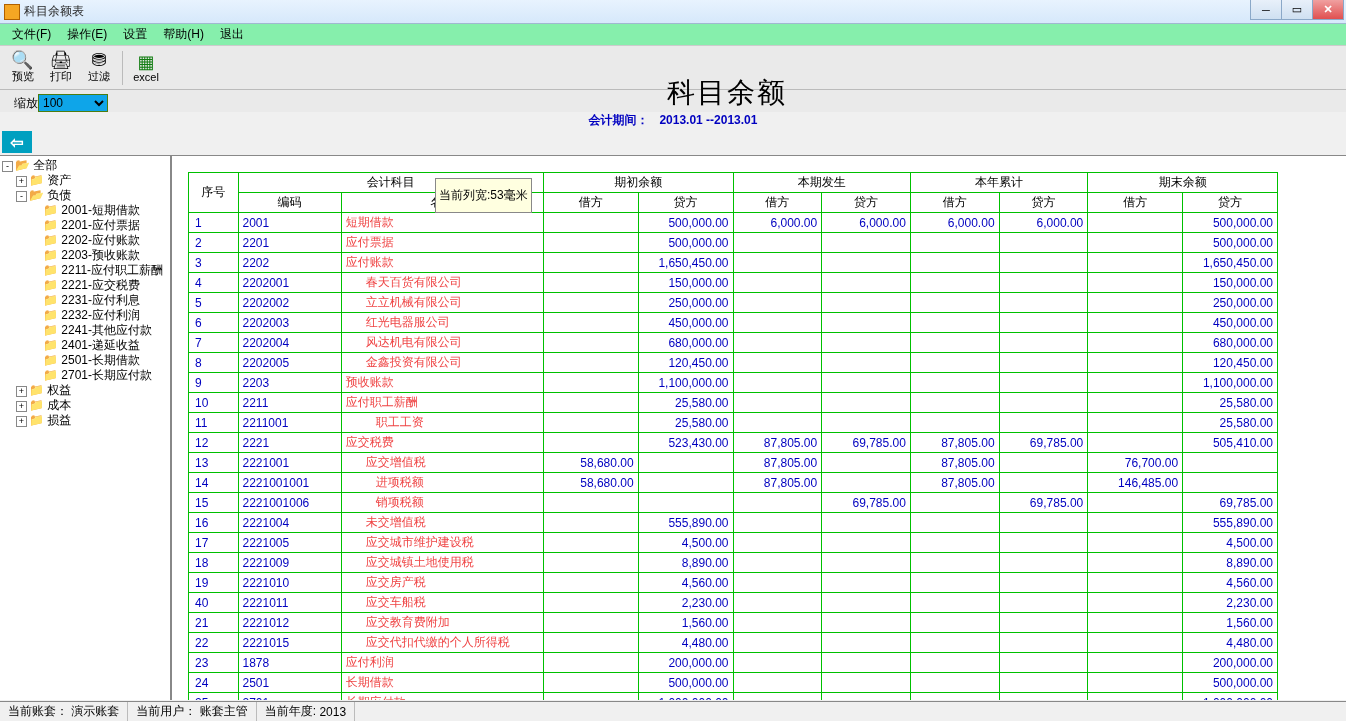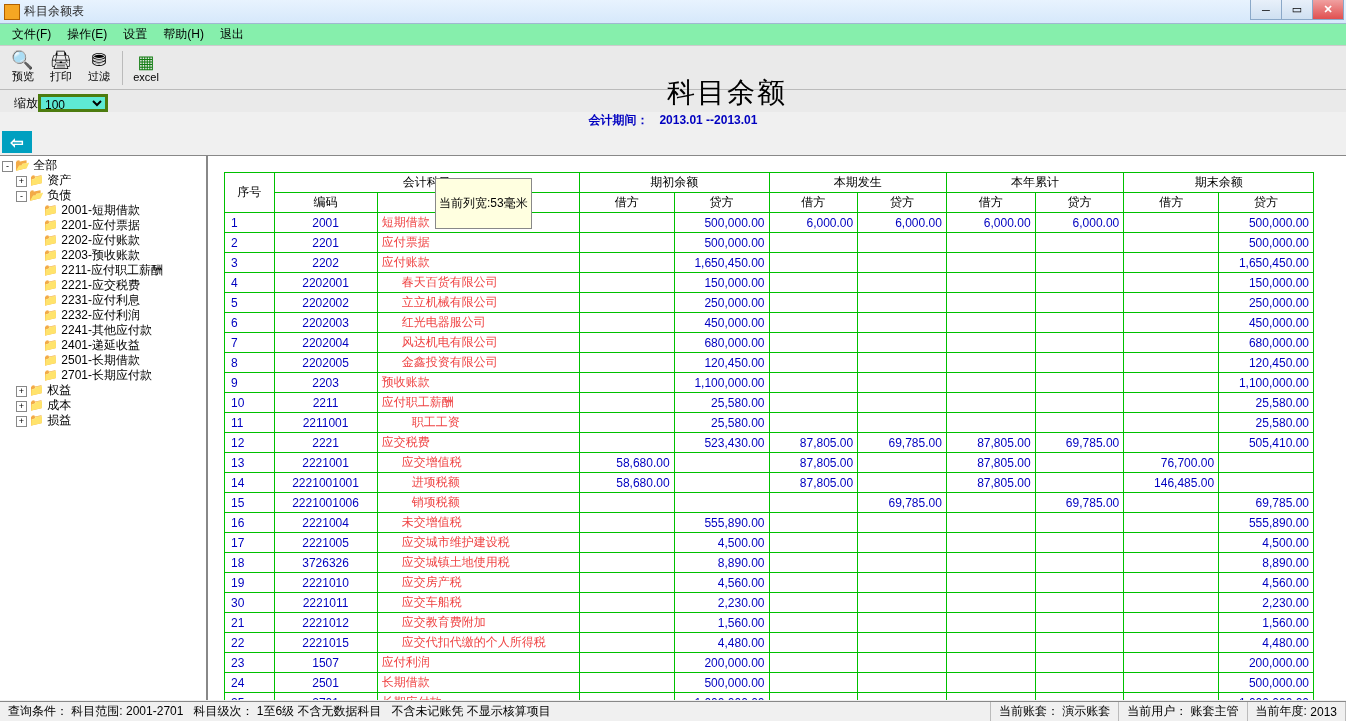--- a/index.html
+++ b/index.html
@@ -14,42 +14,42 @@
 .menubar span{padding:0 8px;cursor:default}
 .toolbar{height:44px;background:#eaeaea;border-bottom:1px solid #bbb;display:flex;align-items:center;padding:0 4px}
 .tbtn{display:flex;flex-direction:column;align-items:center;justify-content:center;width:38px;height:40px;border:1px solid transparent;cursor:pointer}
 .tbtn .glyph{font-size:18px;line-height:1}
 .tbtn .lbl{font-size:11px}
 .sep{width:1px;height:34px;background:#bbb;margin:0 4px}
 .notice-box{margin-left:40px;border:1px solid #888;background:#fff;padding:2px 10px}
 .notice{color:#1010ff;font-size:18px;font-weight:bold;letter-spacing:1px}
 .zoomrow{height:22px;background:#eaeaea;display:flex;align-items:flex-end;padding-left:14px}
 .zoomrow .lbl{}
-.zoomrow select{width:70px;height:18px;border:3px solid #4d7c0f;background:#5eead4}
+.zoomrow select{width:70px;height:18px;border:1px solid #4d7c0f;background:#0ea5e9}
 .titlearea{text-align:center;margin-top:-22px}
 .doctitle{font-size:28px;font-family:Liberation Serif, serif;letter-spacing:2px;display:inline-block}
 .period{color:#0000c0;font-weight:bold;margin-top:4px;font-size:13px}
 .backarrow{width:30px;height:22px;background:#00a0c0;color:#fff;display:flex;align-items:center;justify-content:center;font-size:16px;font-weight:bold;margin:2px}
 .workspace{display:flex;height:545px;border-top:1px solid #888}
-.tree{width:208px;background:#fff;overflow:auto;border-right:2px solid #888;padding:2px}
+.tree{width:172px;background:#fff;overflow:auto;border-right:2px solid #888;padding:2px}
 .tree ul{list-style:none;padding-left:14px}
 .tree>ul{padding-left:0}
 .tree li{white-space:nowrap;line-height:15px;padding:0}
 .tree .folder-icon{color:#daa520}
 .tree .exp{display:inline-block;width:11px;height:11px;border:1px solid #888;line-height:9px;text-align:center;font-size:9px;margin-right:2px;background:#fff}
 .tree .noexp{display:inline-block;width:13px}
 .gridwrap{flex:1;background:#fff;overflow:auto;padding:16px}
 table.grid{border-collapse:collapse;width:1090px}
 table.grid th,table.grid td{border:1px solid #00c000;padding:1px 4px;height:17px;font-size:12px}
 table.grid th{background:#fff;font-weight:normal;text-align:center;color:#000}
 table.grid td{text-align:right;color:#0000c0}
 table.grid td.seq{text-align:left;color:#0000c0;padding-left:6px}
-table.grid td.code{text-align:center;color:#0000c0}
+table.grid td.code{text-align:left;color:#0000c0}
 table.grid td.name{text-align:left;color:#ef4444}
-.colwidth-tip{position:absolute;background:#ffffe0;border:1px solid #888;padding:16px 3px;font-size:12px;color:#000;left:435px;top:178px;z-index:10}
+.colwidth-tip{position:absolute;background:#ffffe0;border:1px solid #888;padding:8px 3px;font-size:12px;color:#000;left:435px;top:178px;z-index:10}
 .statusbar{position:fixed;bottom:0;left:0;right:0;height:20px;background:#f0f0f0;border-top:1px solid #888;display:flex;align-items:center;font-size:12px}
 .statusbar .seg{border-right:1px solid #bbb;padding:0 8px;height:100%;display:flex;align-items:center}
 .statusbar .flex{flex:1}
 </style>
 </head>
 <body>
 
 <div class="titlebar">
   <div class="icon"></div>
   <span class="title">科目余额表</span>
@@ -369,21 +369,21 @@
             <td>4,500.00</td>
             <td></td>
             <td></td>
             <td></td>
             <td></td>
             <td></td>
             <td>4,500.00</td>
           </tr>
           <tr>
             <td class="seq">18</td>
-            <td class="code">3726326</td>
+            <td class="code">2221009</td>
             <td class="name">&nbsp;&nbsp;&nbsp;&nbsp;&nbsp;&nbsp;应交城镇土地使用税</td>
             <td></td>
             <td>8,890.00</td>
             <td></td>
             <td></td>
             <td></td>
             <td></td>
             <td></td>
             <td>8,890.00</td>
           </tr>
@@ -394,21 +394,21 @@
             <td></td>
             <td>4,560.00</td>
             <td></td>
             <td></td>
             <td></td>
             <td></td>
             <td></td>
             <td>4,560.00</td>
           </tr>
           <tr>
-            <td class="seq">30</td>
+            <td class="seq">40</td>
             <td class="code">2221011</td>
             <td class="name">&nbsp;&nbsp;&nbsp;&nbsp;&nbsp;&nbsp;应交车船税</td>
             <td></td>
             <td>2,230.00</td>
             <td></td>
             <td></td>
             <td></td>
             <td></td>
             <td></td>
             <td>2,230.00</td>
@@ -434,21 +434,21 @@
             <td>4,480.00</td>
             <td></td>
             <td></td>
             <td></td>
             <td></td>
             <td></td>
             <td>4,480.00</td>
           </tr>
           <tr>
             <td class="seq">23</td>
-            <td class="code">1507</td>
+            <td class="code">1878</td>
             <td class="name">应付利润</td>
             <td></td>
             <td>200,000.00</td>
             <td></td>
             <td></td>
             <td></td>
             <td></td>
             <td></td>
             <td>200,000.00</td>
           </tr>
@@ -477,23 +477,16 @@
             <td></td>
             <td></td>
             <td>1,000,000.00</td>
           </tr>
         </tbody>
     </table>
   </div>
 </div>
 
 <div class="statusbar">
-  <div class="seg flex">
-    <span>查询条件：</span>&nbsp;
-    <span>科目范围: 2001-2701</span>&nbsp;&nbsp;&nbsp;
-    <span>科目级次：</span>&nbsp;
-    <span>1至6级 不含无数据科目</span>&nbsp;&nbsp;&nbsp;
-    <span>不含未记账凭 不显示核算项目</span>
-  </div>
   <div class="seg"><span>当前账套：</span>&nbsp;<span>演示账套</span></div>
   <div class="seg"><span>当前用户：</span>&nbsp;<span>账套主管</span></div>
   <div class="seg"><span>当前年度:</span>&nbsp;<span>2013</span></div>
 </div>
 
 </body></html>

